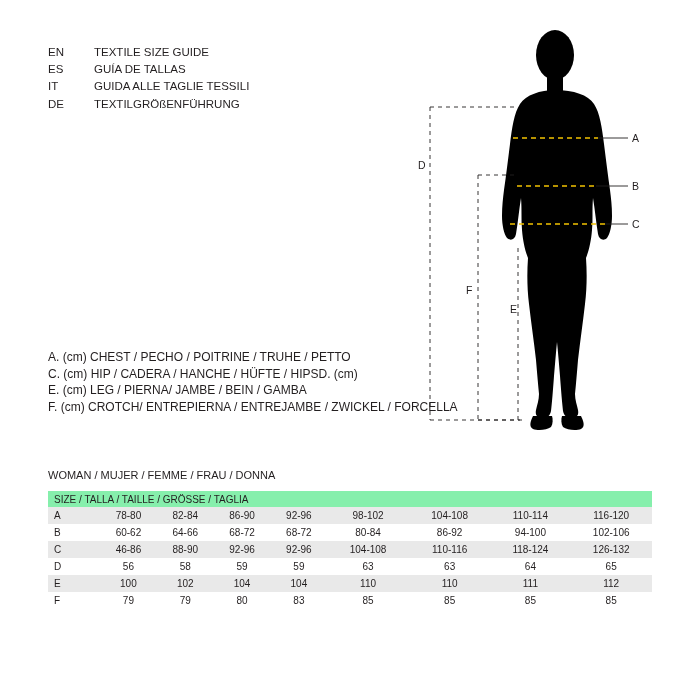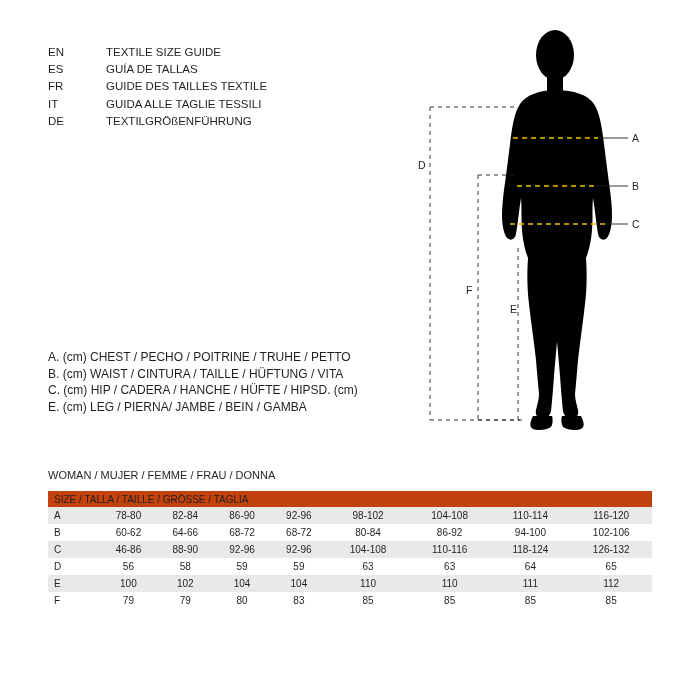--- a/index.html
+++ b/index.html
@@ -24,21 +24,20 @@
   
   .lang-block {
     position: absolute;
     left: 48px;
     top: 44px;
     font-size: 11.5px;
     line-height: 17.2px;
   }
   .lang-row {
     display: flex;
-    gap: 12px;
   }
   .lang-code {
     width: 46px;
     flex: 0 0 46px;
   }
   .lang-text {
     white-space: nowrap;
   }
 
   
@@ -72,21 +71,21 @@
     color: #231f20;
   }
   td, th {
     padding: 0;
     height: 17px;
     font-weight: normal;
     text-align: center;
     vertical-align: middle;
   }
   .hdr-row td {
-    background: #c2410c;
+    background: #86efac;
     text-align: left;
     padding-left: 6px;
     height: 16px;
     font-size: 10px;
   }
   .row-grey td { background: #e9e9e9; }
   .row-white td { background: #ffffff; }
   .col-label {
     width: 46px;
     text-align: left;
@@ -118,38 +117,34 @@
   <div class="lang-block">
     <div class="lang-row">
       <span class="lang-code">EN</span>
       <span class="lang-text">TEXTILE SIZE GUIDE</span>
     </div>
     <div class="lang-row">
       <span class="lang-code">ES</span>
       <span class="lang-text">GUÍA DE TALLAS</span>
     </div>
     <div class="lang-row">
-      <span class="lang-code">FR</span>
-      <span class="lang-text">GUIDE DES TAILLES TEXTILE</span>
-    </div>
-    <div class="lang-row">
       <span class="lang-code">IT</span>
       <span class="lang-text">GUIDA ALLE TAGLIE TESSILI</span>
     </div>
     <div class="lang-row">
       <span class="lang-code">DE</span>
       <span class="lang-text">TEXTILGRÖßENFÜHRUNG</span>
     </div>
   </div>
 
   <div class="legend">
     <div>A. (cm) CHEST / PECHO / POITRINE / TRUHE / PETTO</div>
-    <div>B. (cm) WAIST / CINTURA / TAILLE / HÜFTUNG / VITA</div>
     <div>C. (cm) HIP / CADERA / HANCHE / HÜFTE / HIPSD. (cm)</div>
     <div>E. (cm) LEG / PIERNA/ JAMBE / BEIN / GAMBA</div>
+    <div>F. (cm) CROTCH/ ENTREPIERNA / ENTREJAMBE / ZWICKEL / FORCELLA</div>
   </div>
 
   <div class="woman-label">WOMAN / MUJER / FEMME / FRAU / DONNA</div>
 
   <div class="table-wrap">
     <table>
       <tbody>
           <tr class="hdr-row">
         <td colspan="9">SIZE / TALLA / TAILLE / GRÖSSE / TAGLIA</td>
       </tr>

